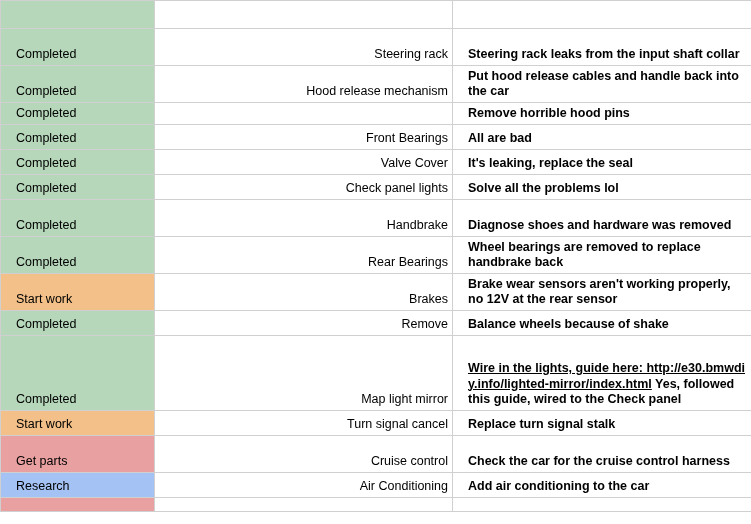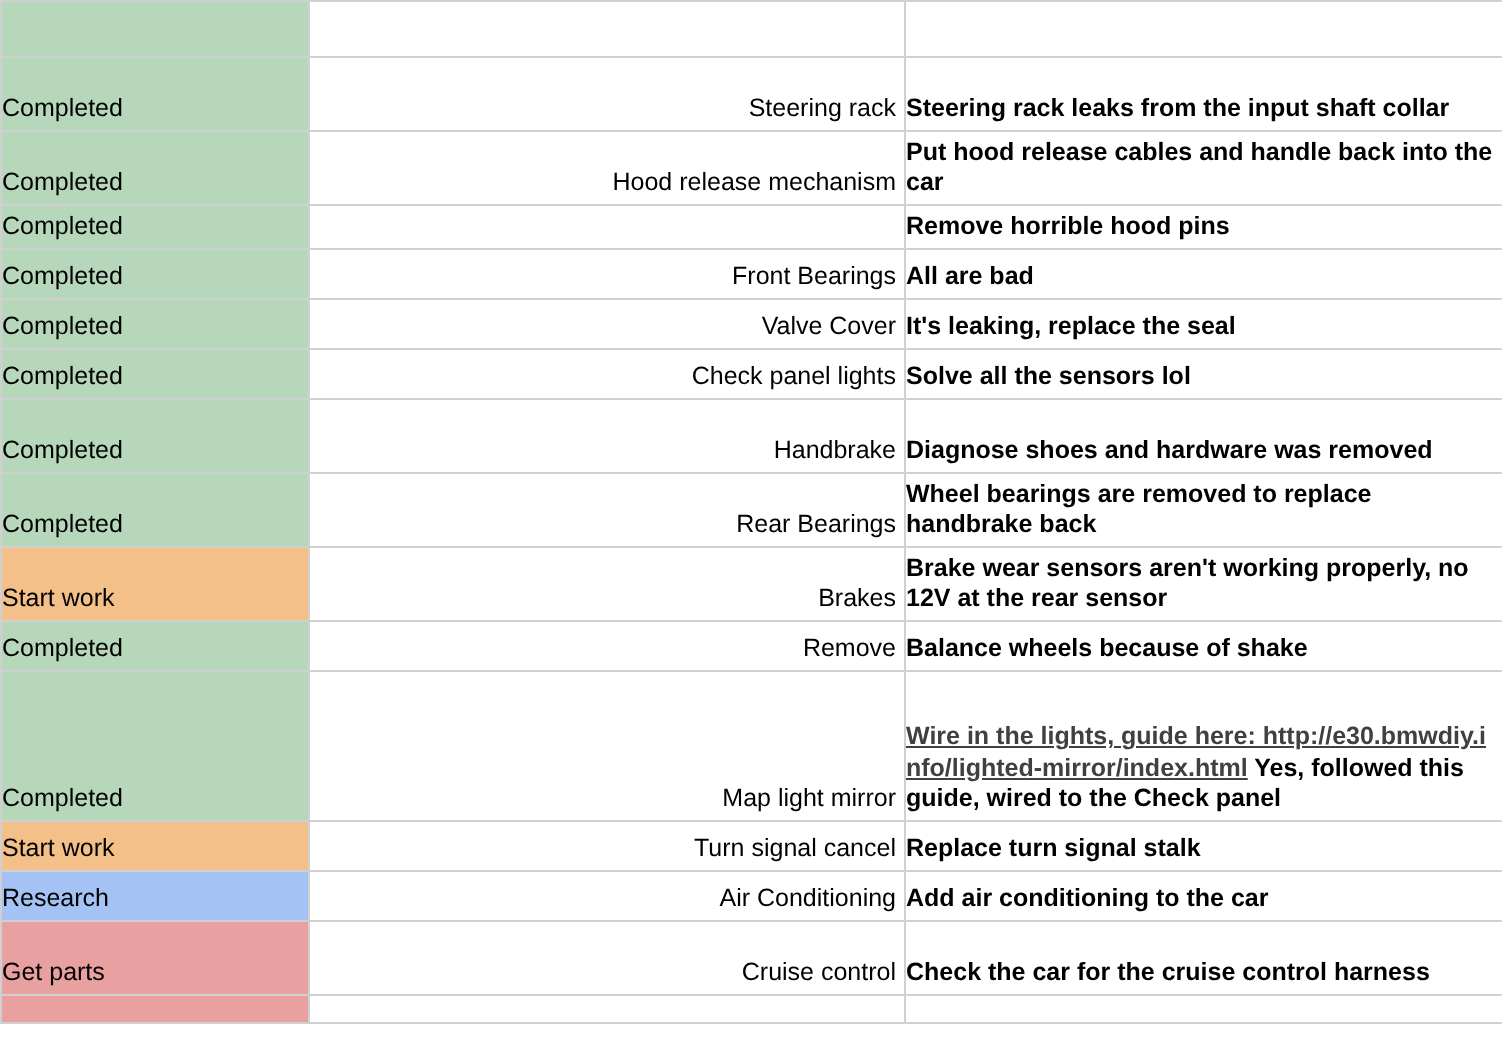--- a/index.html
+++ b/index.html
@@ -20,39 +20,39 @@
     table-layout: fixed;
     width: 751px;
   }
   table.sheet col.c-status { width: 154px; }
   table.sheet col.c-task   { width: 298px; }
   table.sheet col.c-notes  { width: 299px; }
 
   table.sheet td {
     border: 1px solid #d0d0d0;
     vertical-align: bottom;
-    padding: 2px 4px 3px 0;
+    padding: 2px 4px 3px 15px;
     line-height: 1.22;
     white-space: normal;
     word-wrap: break-word;
     overflow: hidden;
   }
   td.status { }
   td.task   { background: #ffffff; text-align: right; }
   td.notes  { background: #ffffff; }
 
   
   .fill-completed  { background: #b6d7ba; }
   .fill-startwork  { background: #f2c088; }
   .fill-diagnose   { background: #a4c2f4; }
   .fill-research   { background: #a4c2f4; }
   .fill-getparts   { background: #e8a0a0; }
 
   a.link {
-    color: #404040;
+    color: #000000;
     text-decoration: underline;
     word-break: break-all;
   }
   .notes-inner { display: block; font-weight: bold; }
 </style>
 </head>
 <body>
 
 <table class="sheet">
   <colgroup>
@@ -100,21 +100,21 @@
         <td class="status fill-completed"><span>Completed</span></td>
         <td class="task"><span>Valve Cover</span></td>
         <td class="notes">
           <span class="notes-inner">It's leaking, replace the seal</span>
         </td>
       </tr>
       <tr style="height: 25px;">
         <td class="status fill-completed"><span>Completed</span></td>
         <td class="task"><span>Check panel lights</span></td>
         <td class="notes">
-          <span class="notes-inner">Solve all the sensors lol</span>
+          <span class="notes-inner">Solve all the problems lol</span>
         </td>
       </tr>
       <tr style="height: 37px;">
         <td class="status fill-completed"><span>Completed</span></td>
         <td class="task"><span>Handbrake</span></td>
         <td class="notes">
           <span class="notes-inner">Diagnose shoes and hardware was removed</span>
         </td>
       </tr>
       <tr style="height: 37px;">
@@ -145,32 +145,32 @@
           <span class="notes-inner"><a class="link">Wire in the lights, guide here: http://e30.bmwdiy.info/lighted-mirror/index.html</a><span> Yes, followed this guide, wired to the Check panel</span></span>
         </td>
       </tr>
       <tr style="height: 25px;">
         <td class="status fill-startwork"><span>Start work</span></td>
         <td class="task"><span>Turn signal cancel</span></td>
         <td class="notes">
           <span class="notes-inner">Replace turn signal stalk</span>
         </td>
       </tr>
+      <tr style="height: 37px;">
+        <td class="status fill-getparts"><span>Get parts</span></td>
+        <td class="task"><span>Cruise control</span></td>
+        <td class="notes">
+          <span class="notes-inner">Check the car for the cruise control harness</span>
+        </td>
+      </tr>
       <tr style="height: 25px;">
         <td class="status fill-research"><span>Research</span></td>
         <td class="task"><span>Air Conditioning</span></td>
         <td class="notes">
           <span class="notes-inner">Add air conditioning to the car</span>
-        </td>
-      </tr>
-      <tr style="height: 37px;">
-        <td class="status fill-getparts"><span>Get parts</span></td>
-        <td class="task"><span>Cruise control</span></td>
-        <td class="notes">
-          <span class="notes-inner">Check the car for the cruise control harness</span>
         </td>
       </tr>
       <tr style="height: 14px;">
         <td class="status fill-getparts"><span></span></td>
         <td class="task"><span></span></td>
         <td class="notes">
           <span class="notes-inner"></span>
         </td>
       </tr>
     </tbody>

